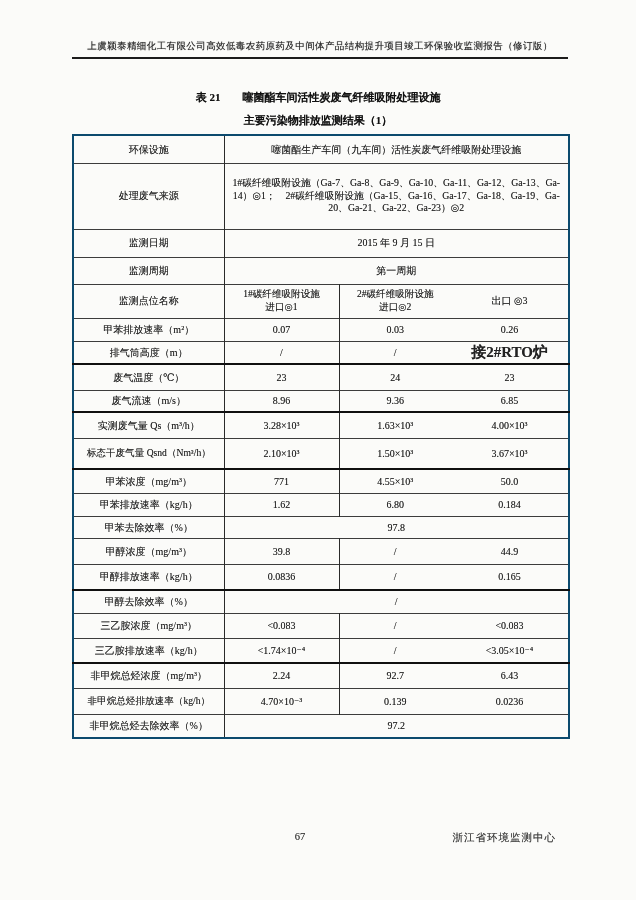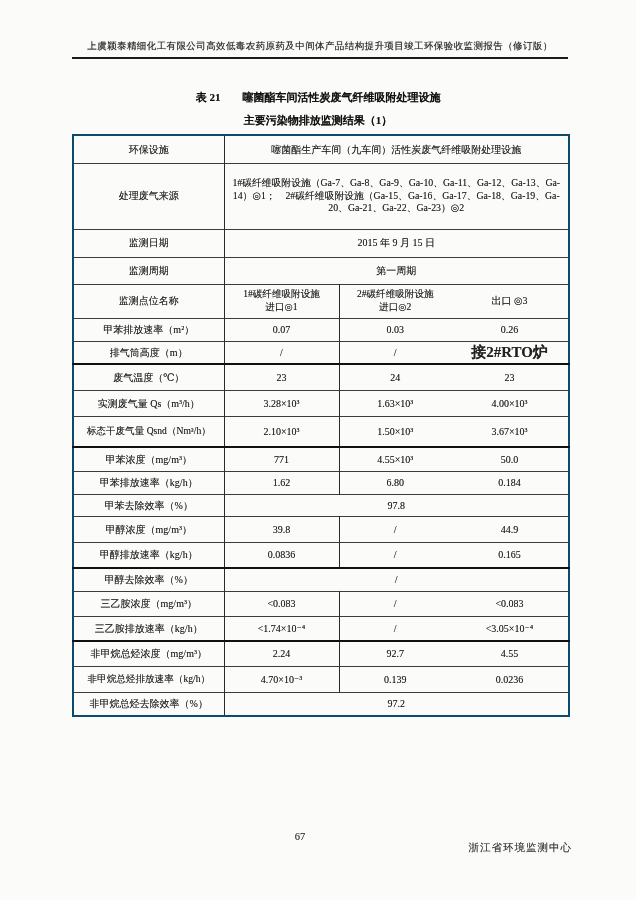--- a/index.html
+++ b/index.html
@@ -47,24 +47,23 @@
   td.span{text-align:center;}
   tr.hb td{border-bottom:2.6px solid #101010;}
   td.pre{white-space:pre-line;}
   td.bold{font-weight:bold;font-size:15px;}
   .src-cell{font-size:9.8px;line-height:2.1;padding:2px 6px;}
   .doc-footer-page{
     position:absolute;top:831px;left:270px;width:60px;text-align:center;
     font-size:10.5px;color:#333;text-shadow:0 0 .6px rgba(0,0,0,.4);
   }
   .doc-footer-org{
-    position:absolute;top:831px;right:64px;
+    position:absolute;top:831px;right:80px;
     font-size:10.5px;letter-spacing:1px;color:#333;
     text-shadow:0 0 .6px rgba(0,0,0,.4);
-    margin-top:10px;
   }
 </style>
 </head>
 <body>
 
 <div class="page">
 
   <div class="doc-header">上虞颖泰精细化工有限公司高效低毒农药原药及中间体产品结构提升项目竣工环保验收监测报告（修订版）</div>
   <div class="doc-header-rule"></div>
 
@@ -116,20 +115,26 @@
         <td class="v1">/</td>
         <td class="v2">/</td>
         <td class="v3 bold">接2#RTO炉</td>
       </tr>
       <tr style="height:26px">
         <td class="lbl">废气温度（℃）</td>
         <td class="v1">23</td>
         <td class="v2">24</td>
         <td class="v3">23</td>
       </tr>
+      <tr class="hb" style="height:22px">
+        <td class="lbl">废气流速（m/s）</td>
+        <td class="v1">8.96</td>
+        <td class="v2">9.36</td>
+        <td class="v3">6.85</td>
+      </tr>
       <tr style="height:26px">
         <td class="lbl">实测废气量 Qs（m³/h）</td>
         <td class="v1">3.28×10³</td>
         <td class="v2">1.63×10³</td>
         <td class="v3">4.00×10³</td>
       </tr>
       <tr class="hb" style="height:31px">
         <td class="lbl" style="font-size:9.6px">标态干废气量 Qsnd（Nm³/h）</td>
         <td class="v1">2.10×10³</td>
         <td class="v2">1.50×10³</td>
@@ -176,21 +181,21 @@
       <tr class="hb" style="height:25px">
         <td class="lbl">三乙胺排放速率（kg/h）</td>
         <td class="v1">&lt;1.74×10⁻⁴</td>
         <td class="v2">/</td>
         <td class="v3">&lt;3.05×10⁻⁴</td>
       </tr>
       <tr style="height:25px">
         <td class="lbl">非甲烷总烃浓度（mg/m³）</td>
         <td class="v1">2.24</td>
         <td class="v2">92.7</td>
-        <td class="v3">4.55</td>
+        <td class="v3">6.43</td>
       </tr>
       <tr style="height:26px">
         <td class="lbl" style="font-size:9.6px">非甲烷总烃排放速率（kg/h）</td>
         <td class="v1">4.70×10⁻³</td>
         <td class="v2">0.139</td>
         <td class="v3">0.0236</td>
       </tr>
       <tr style="height:24px">
         <td class="lbl">非甲烷总烃去除效率（%）</td>
         <td class="span" colspan="3">97.2</td>

